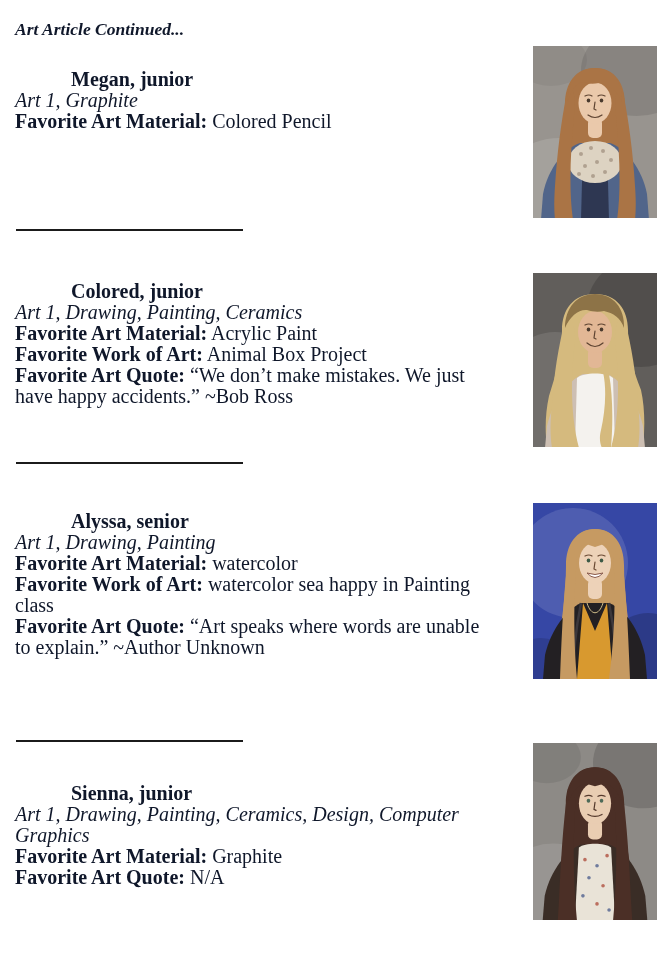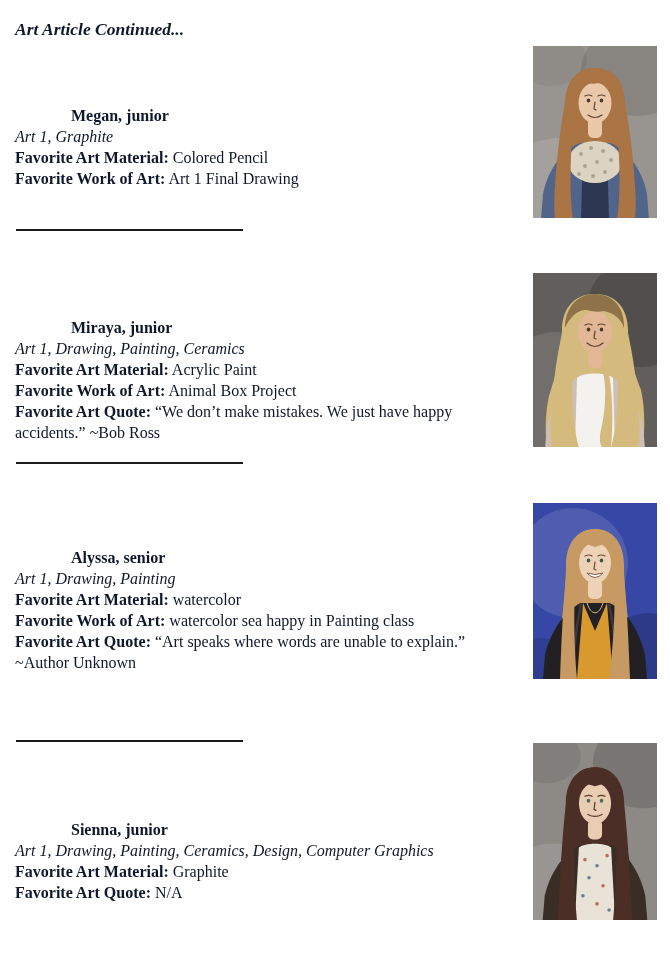--- a/index.html
+++ b/index.html
@@ -8,21 +8,21 @@
     position:relative; width:670px; height:962px; background:#ffffff;
     font-family:"Liberation Serif","DejaVu Serif",serif;
     color:#0f172a; overflow:hidden;
   }
   .header {
     position:absolute; left:15px; top:19px;
     font-size:17.5px; font-weight:bold; font-style:italic;
   }
   .student {
     position:absolute; left:15px; width:472px;
-    font-size:16px; line-height:21px;margin-top:36px;
+    font-size:20px; line-height:21px;
   }
   .student .name  { font-weight:bold; padding-left:56px; }
   .student .classes { font-style:italic; }
   .b { font-weight:bold; }
   .rule {
     position:absolute; left:16px; width:227px; height:2px;
     background:#1b1b1b;
   }
   .photo {
     position:absolute; left:533px; width:124px; overflow:hidden;
@@ -37,21 +37,20 @@
 <body>
 
 <div class="page">
 
   <div class="header">Art Article Continued...</div>
 
   <div class="student" style="top:69px">
     <p class="name">Megan, junior</p>
     <p class="classes">Art 1, Graphite</p>
     <p><span class="b">Favorite Art Material:</span> <span>Colored Pencil</span></p>
-    <p><span class="b">Favorite Work of Art:</span> <span>Art 1 Final Drawing</span></p>
   </div>
 
   <div class="photo p1">
     <svg viewBox="0 0 124 176" preserveAspectRatio="xMidYMid slice">
       <rect width="124" height="176" fill="#98948f"></rect>
       <g>
         <ellipse cx="26" cy="150" rx="62" ry="56" fill="#ffffff" opacity="0.12"></ellipse>
         <ellipse cx="104" cy="26" rx="56" ry="46" fill="#000000" opacity="0.10"></ellipse>
         <ellipse cx="18" cy="16" rx="36" ry="26" fill="#000000" opacity="0.05"></ellipse>
       </g>
@@ -85,21 +84,21 @@
       <g fill="#4a3a2e">
         <ellipse cx="55.5" cy="56.5" rx="1.8" ry="2"></ellipse>
           <ellipse cx="68.5" cy="56.5" rx="1.8" ry="2"></ellipse>
       </g>
     </svg>
   </div>
 
   <div class="rule" style="top:229px"></div>
 
   <div class="student" style="top:281px">
-    <p class="name">Miraya, junior</p>
+    <p class="name">Colored, junior</p>
     <p class="classes">Art 1, Drawing, Painting, Ceramics</p>
     <p><span class="b">Favorite Art Material:</span> <span>Acrylic Paint</span></p>
     <p><span class="b">Favorite Work of Art:</span> <span>Animal Box Project</span></p>
     <p><span class="b">Favorite Art Quote:</span> <span>“We don’t make mistakes. We just have happy accidents.” ~Bob Ross</span></p>
   </div>
 
   <div class="photo p2">
     <svg viewBox="0 0 124 176" preserveAspectRatio="xMidYMid slice">
       <rect width="124" height="176" fill="#615e5b"></rect>
       <g>

